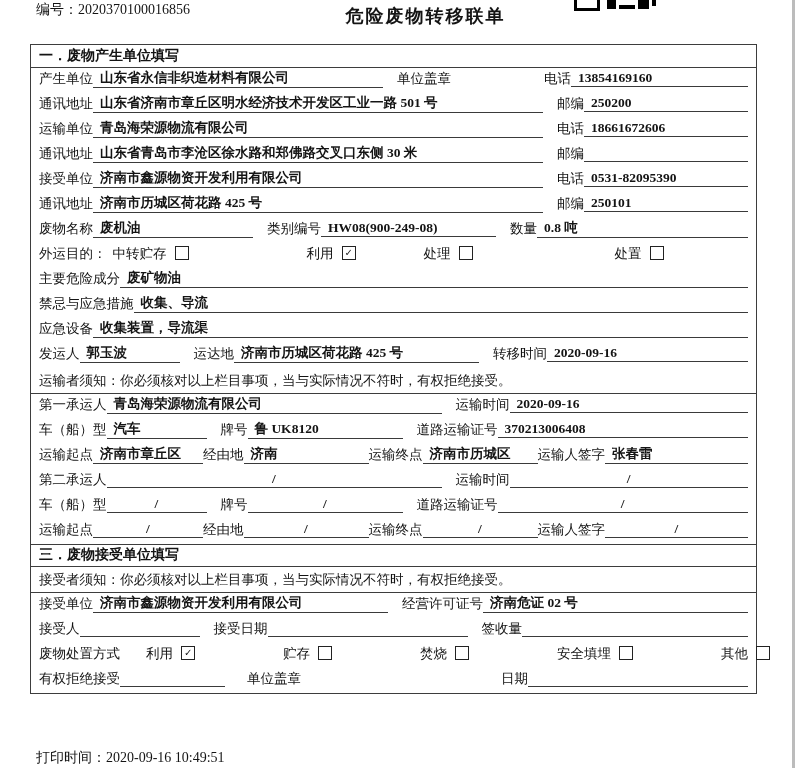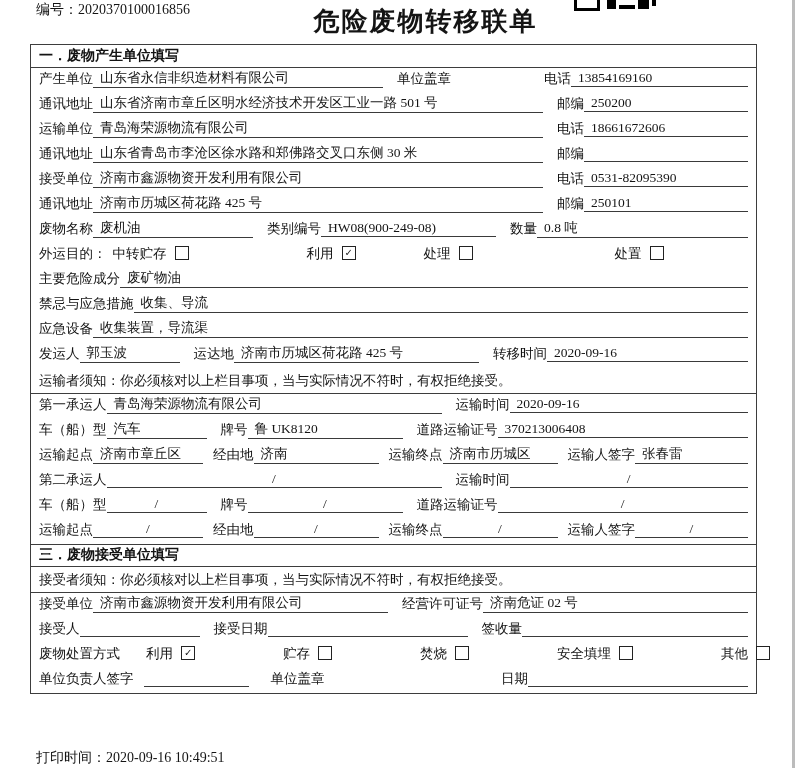--- a/index.html
+++ b/index.html
@@ -1,41 +1,41 @@
 <!DOCTYPE html>
 <html><head>
 <meta charset="utf-8">
 <style>
   html,body{margin:0;padding:0;background:#ffffff;}
   body{width:796px;height:768px;position:relative;overflow:hidden;
        font-family:"Liberation Serif","DejaVu Serif",serif;color:#141414;font-size:13.5px;}
   .topbar{position:absolute;top:1px;left:36px;font-size:14px;}
   .title{position:absolute;top:4px;left:0;width:100%;text-align:center;
-         font-size:26px;font-weight:bold;letter-spacing:2px;margin:0;
+         font-size:18px;font-weight:bold;letter-spacing:2px;margin:0;
          padding-left:55px;box-sizing:border-box;}
   .qr{position:absolute;top:0;left:574px;height:11px;width:82px;}
   .qr .q1{position:absolute;left:0;top:0;width:20px;height:8px;border:3px solid #000;border-top:none;}
   .qr .q2{position:absolute;left:33px;top:0;width:9px;height:9px;background:#000;}
   .qr .q3{position:absolute;left:45px;top:5px;width:16px;height:4px;background:#000;}
   .qr .q4{position:absolute;left:64px;top:0;width:11px;height:9px;background:#000;}
   .qr .q5{position:absolute;left:78px;top:0;width:4px;height:6px;background:#000;}
   .edge{position:absolute;top:0;right:1px;width:3px;height:768px;background:#bcbcbc;}
   .box{position:absolute;top:44px;left:30px;width:727px;border:1.5px solid #3d3d3d;box-sizing:border-box;}
   .sec-h{font-weight:bold;font-size:14px;padding:3px 8px 4px;height:23px;box-sizing:border-box;
          border-bottom:1.2px solid #3d3d3d;display:flex;align-items:center;}
   .bt{border-top:1.2px solid #3d3d3d;}
   .note{height:26px;box-sizing:border-box;border-bottom:1.2px solid #3d3d3d;
         display:flex;align-items:center;padding:0 8px;}
   .row{height:25px;box-sizing:border-box;display:flex;align-items:center;padding:0 8px 4px;}
   .lbl{white-space:nowrap;flex:0 0 auto;}
   .uv{border-bottom:1px solid #3a3a3a;padding:0 3px 0 7px;white-space:nowrap;overflow:hidden;
-      box-sizing:border-box;flex:0 0 auto;min-height:16px;}
+      box-sizing:border-box;flex:0 0 auto;min-height:16px;font-weight:bold;}
   .fx{flex:1 1 auto;}
   .ctr{text-align:center;padding:0 3px;}
-  .ml-s{margin-left:10px}.ml-m{margin-left:14px}.ml-l{margin-left:22px}
+  .ml-s{}.ml-m{margin-left:14px}.ml-l{margin-left:22px}
   .spacer{flex:1 1 auto;}
   .cbg{display:inline-flex;align-items:center;flex:0 0 auto;font-family:Liberation Mono, monospace;}
   .cb{width:12px;height:12px;border:1px solid #222;margin-left:8px;display:inline-flex;
       align-items:center;justify-content:center;font-size:11px;line-height:11px;margin-bottom:1px;}
   .w290{width:290px}.w450{width:450px}.w160{width:160px}.w175{width:175px}
   .w135{width:135px}.w105{width:105px}.w100{width:100px}.w245{width:245px}
   .w335{width:335px}.w155{width:155px}.w110{width:110px}.w125{width:125px}
   .w115{width:115px}.w295{width:295px}.w120{width:120px}.w200{width:200px}
   .w105b{width:105px}.w220{width:220px}
   .g1{margin-left:6px}.g2{margin-left:118px}.g3{margin-left:68px}.g4{margin-left:142px}
@@ -271,21 +271,21 @@
     </span>
     <span class="cbg d2">
       <span class="lbl">其他</span>
       <span class="cb">
           <span></span>
         </span>
     </span>
   </div>
 
   <div class="row">
-    <span class="lbl">单位负责人签字</span>
+    <span class="lbl">有权拒绝接受</span>
     <span class="uv w105b ml-s"></span>
     <span class="lbl ml-l">单位盖章</span>
     <span class="spacer"></span>
     <span class="lbl">日期</span>
     <span class="uv w220"></span>
   </div>
 
 </div>
 
 <div class="printline">

